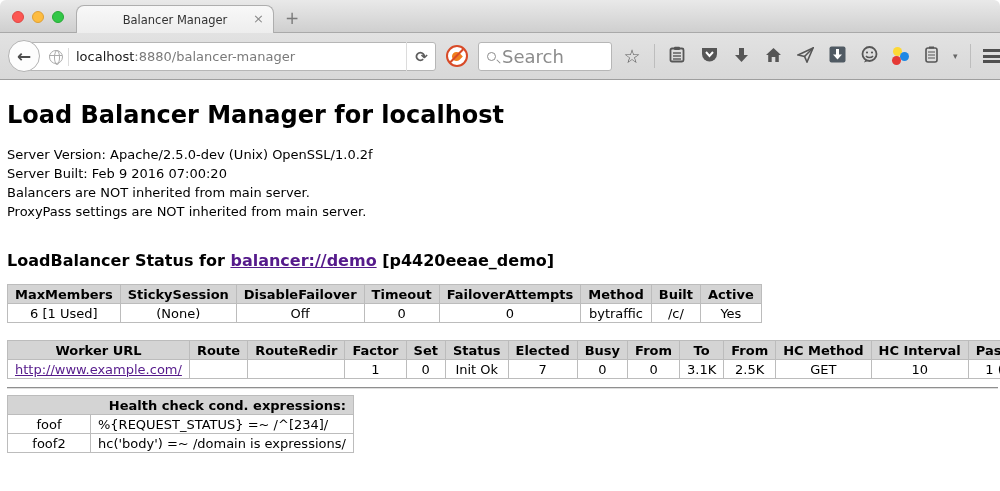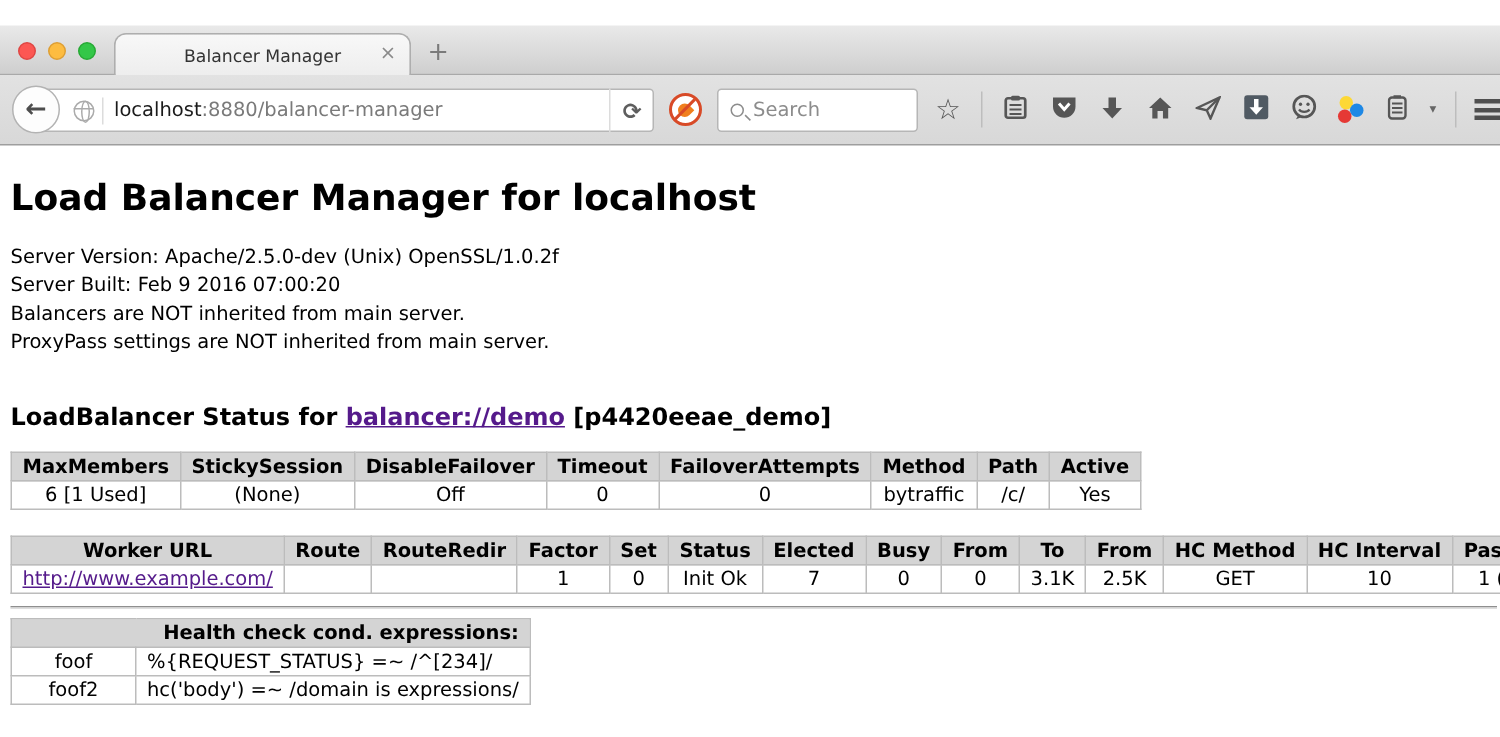--- a/index.html
+++ b/index.html
@@ -3,21 +3,21 @@
 <meta charset="utf-8">
 <style>
   * { margin:0; padding:0; box-sizing:border-box; }
   html,body { width:1000px; height:491px; overflow:hidden; background:#fff;
     font-family:"DejaVu Sans","Liberation Sans",sans-serif; }
   .window { width:1000px; height:491px; border-radius:6px 6px 0 0; overflow:hidden; }
 
   
   .titlebar { position:relative; height:33px;
     background:linear-gradient(#e9e9e9,#cfcfcf);
-    border-bottom:1px solid #a9a9a9;margin-top:17px; }
+    border-bottom:1px solid #a9a9a9; }
   .traffic { position:absolute; top:11px; left:12px; display:flex; gap:8px; }
   .traffic span { width:12px; height:12px; border-radius:50%; display:block; }
   .tl-red    { background:#fc5753; border:1px solid #df4744; }
   .tl-yellow { background:#fdbc40; border:1px solid #de9f34; }
   .tl-green  { background:#33c748; border:1px solid #27aa35; }
   .tab { position:absolute; left:76px; top:5px; width:198px; height:29px;
     background:linear-gradient(#f8f8f8,#ededed);
     border:1px solid #aeaeae; border-bottom:none; border-radius:8px 8px 0 0;
     display:flex; align-items:center; justify-content:center;
     font-size:11.5px; color:#333; }
@@ -48,21 +48,21 @@
     display:flex; align-items:center; justify-content:center;
     border-left:1px solid #dcdcdc; color:#5e5e5e; font-size:15px; font-weight:bold; }
   .blockicon { position:absolute; left:446px; top:12px; width:22px; height:22px;
     border:2.5px solid #d84a27; border-radius:50%; background:#fff; }
   .blockicon:before { content:""; position:absolute; left:4px; top:5px; width:9px; height:9px;
     background:#f07f1e; border-radius:50% 0 50% 50%; transform:rotate(45deg); }
   .blockicon:after { content:""; position:absolute; left:-1px; top:7.5px; width:19px;
     border-top:2.5px solid #d84a27; transform:rotate(-45deg); }
   .searchbar { position:absolute; left:478px; top:9px; width:134px; height:29px;
     background:#fff; border:1px solid #b6b6b6; border-radius:3px;
-    display:flex; align-items:center; padding-left:8px; font-size:13px; color:#8c8c8c; }
+    display:flex; align-items:center; padding-left:8px; font-size:18px; color:#8c8c8c; }
   .mag { width:9px; height:9px; border:1.5px solid #8c8c8c; border-radius:50%;
     position:relative; margin-right:6px; flex:none; }
   .mag:after { content:""; position:absolute; left:8px; top:8px; width:5px;
     border-top:1.5px solid #8c8c8c; transform:rotate(45deg); }
   .toolicons { position:absolute; left:622px; top:7px; height:32px;
     display:flex; align-items:center; gap:12px; color:#565656; }
   .ti { width:20px; text-align:center; font-size:16px; line-height:1; }
   .vsep { width:1px; height:24px; background:#bdbdbd; }
   .dots { position:relative; width:18px; height:18px; }
   .dots i { position:absolute; width:9px; height:9px; border-radius:50%; }
@@ -229,21 +229,21 @@
           <col style="width:44px">
         </colgroup>
       <tbody>
           <tr>
         <th>MaxMembers</th>
         <th>StickySession</th>
         <th>DisableFailover</th>
         <th>Timeout</th>
         <th>FailoverAttempts</th>
         <th>Method</th>
-        <th>Path</th>
+        <th>Built</th>
         <th>Active</th>
       </tr>
       <tr>
         <td>6 [1 Used]</td>
         <td>(None)</td>
         <td>Off</td>
         <td>0</td>
         <td>0</td>
         <td>bytraffic</td>
         <td>/c/</td>

